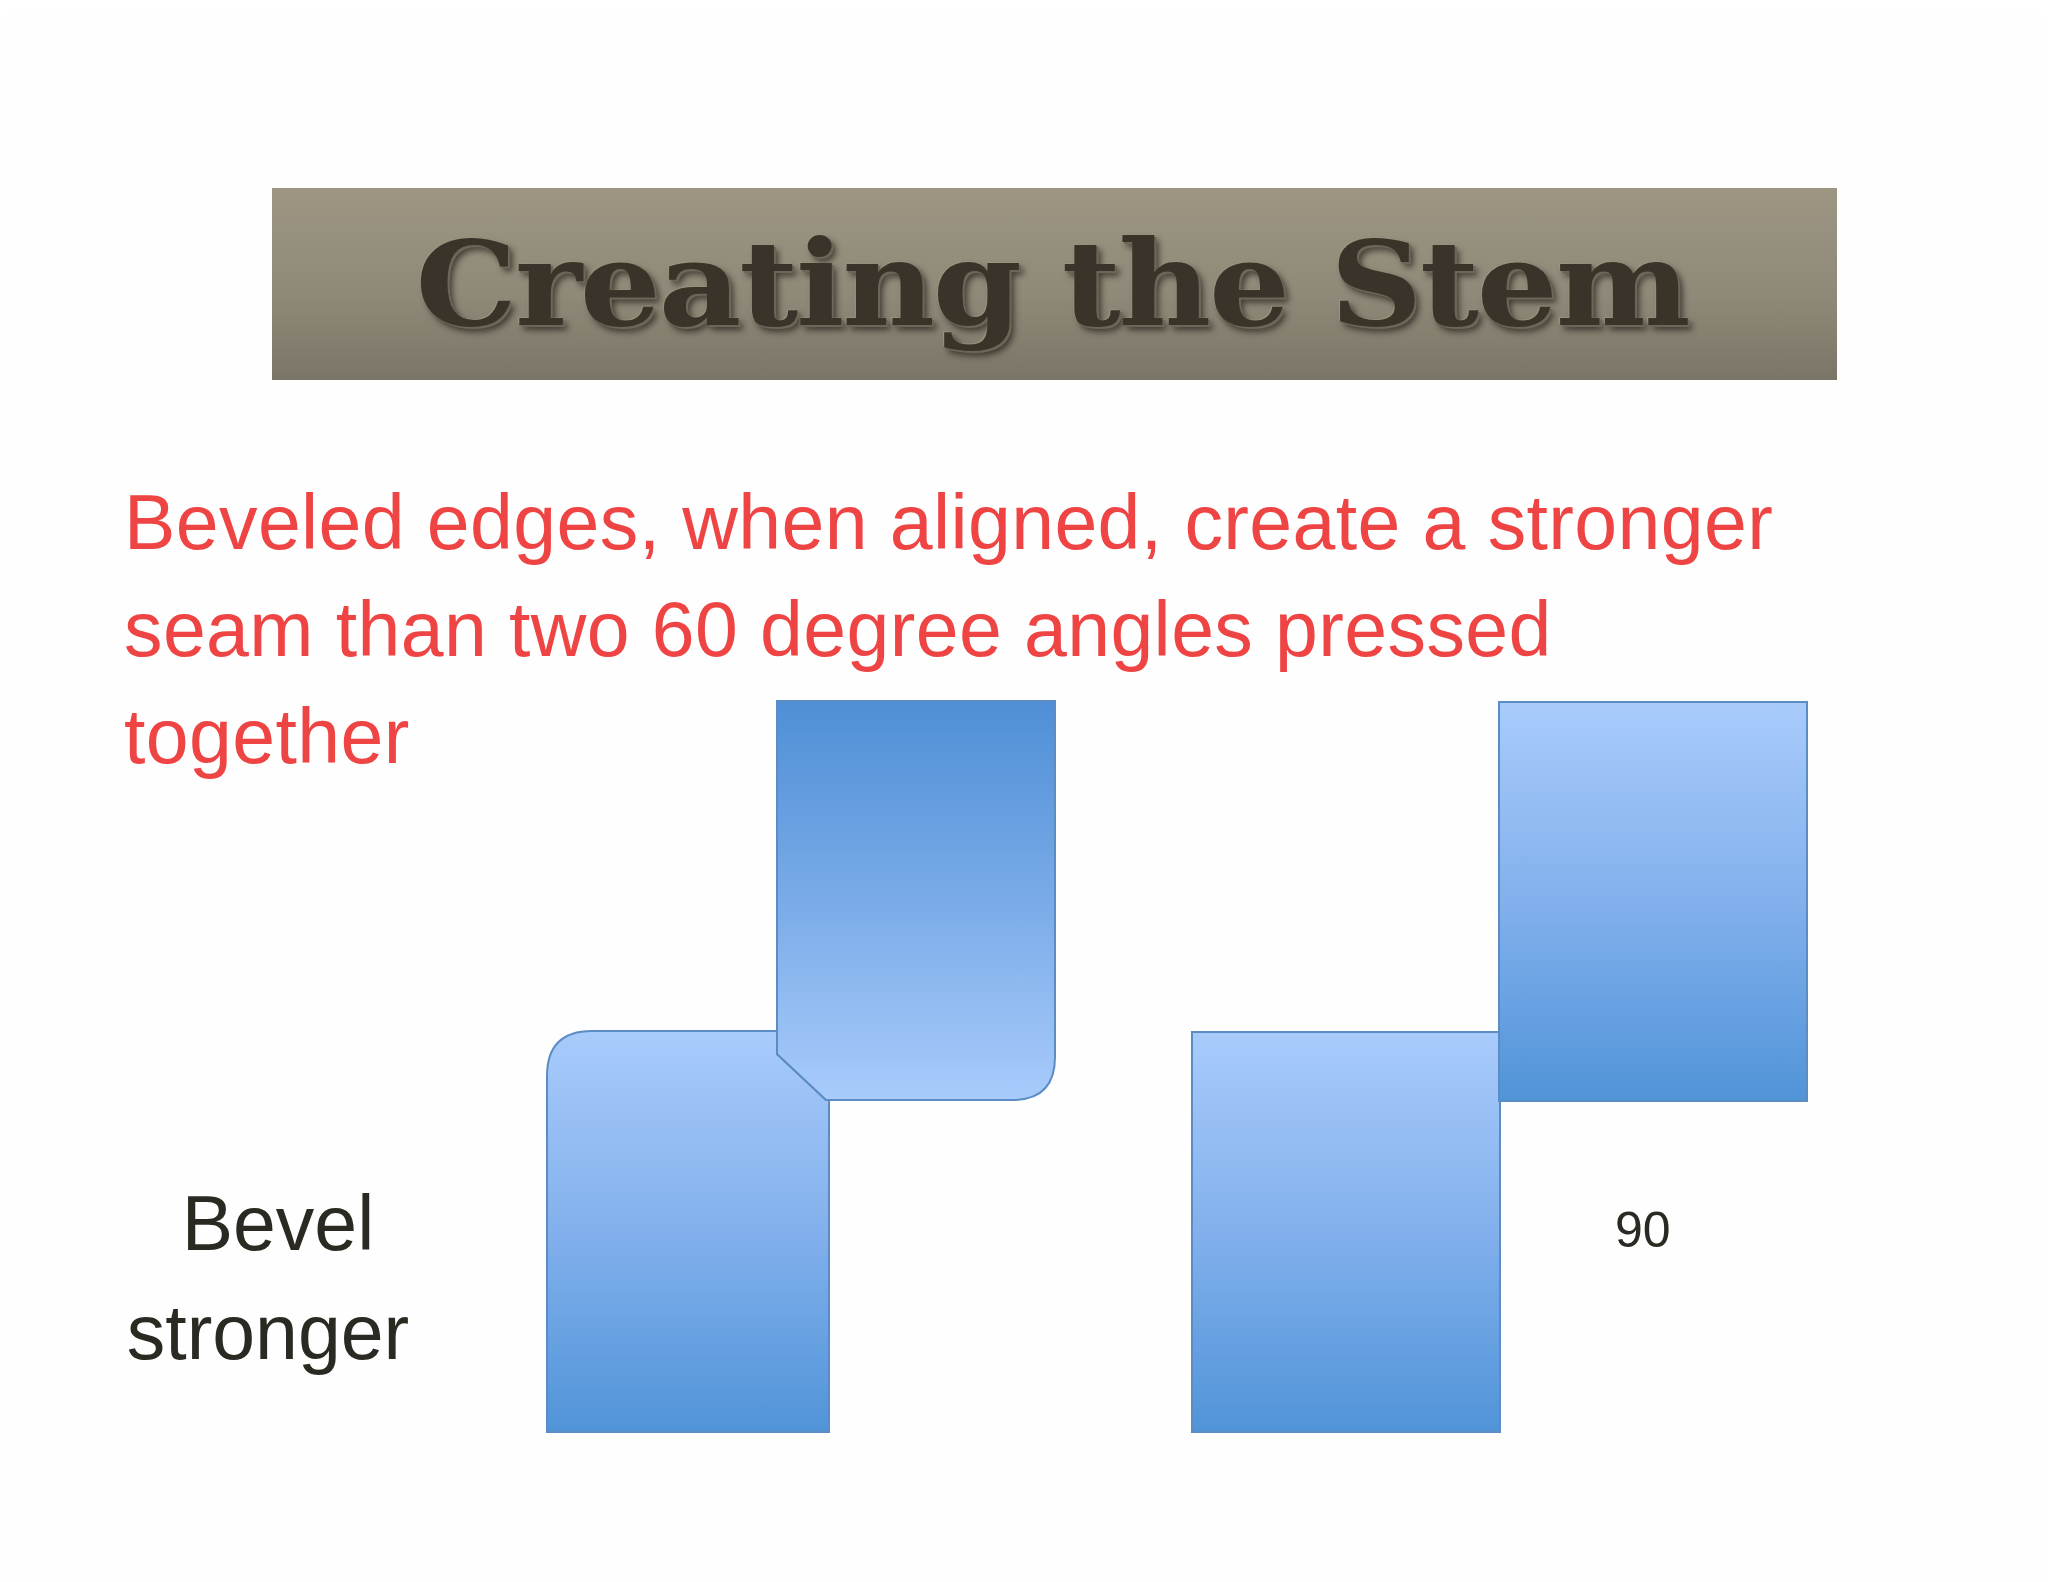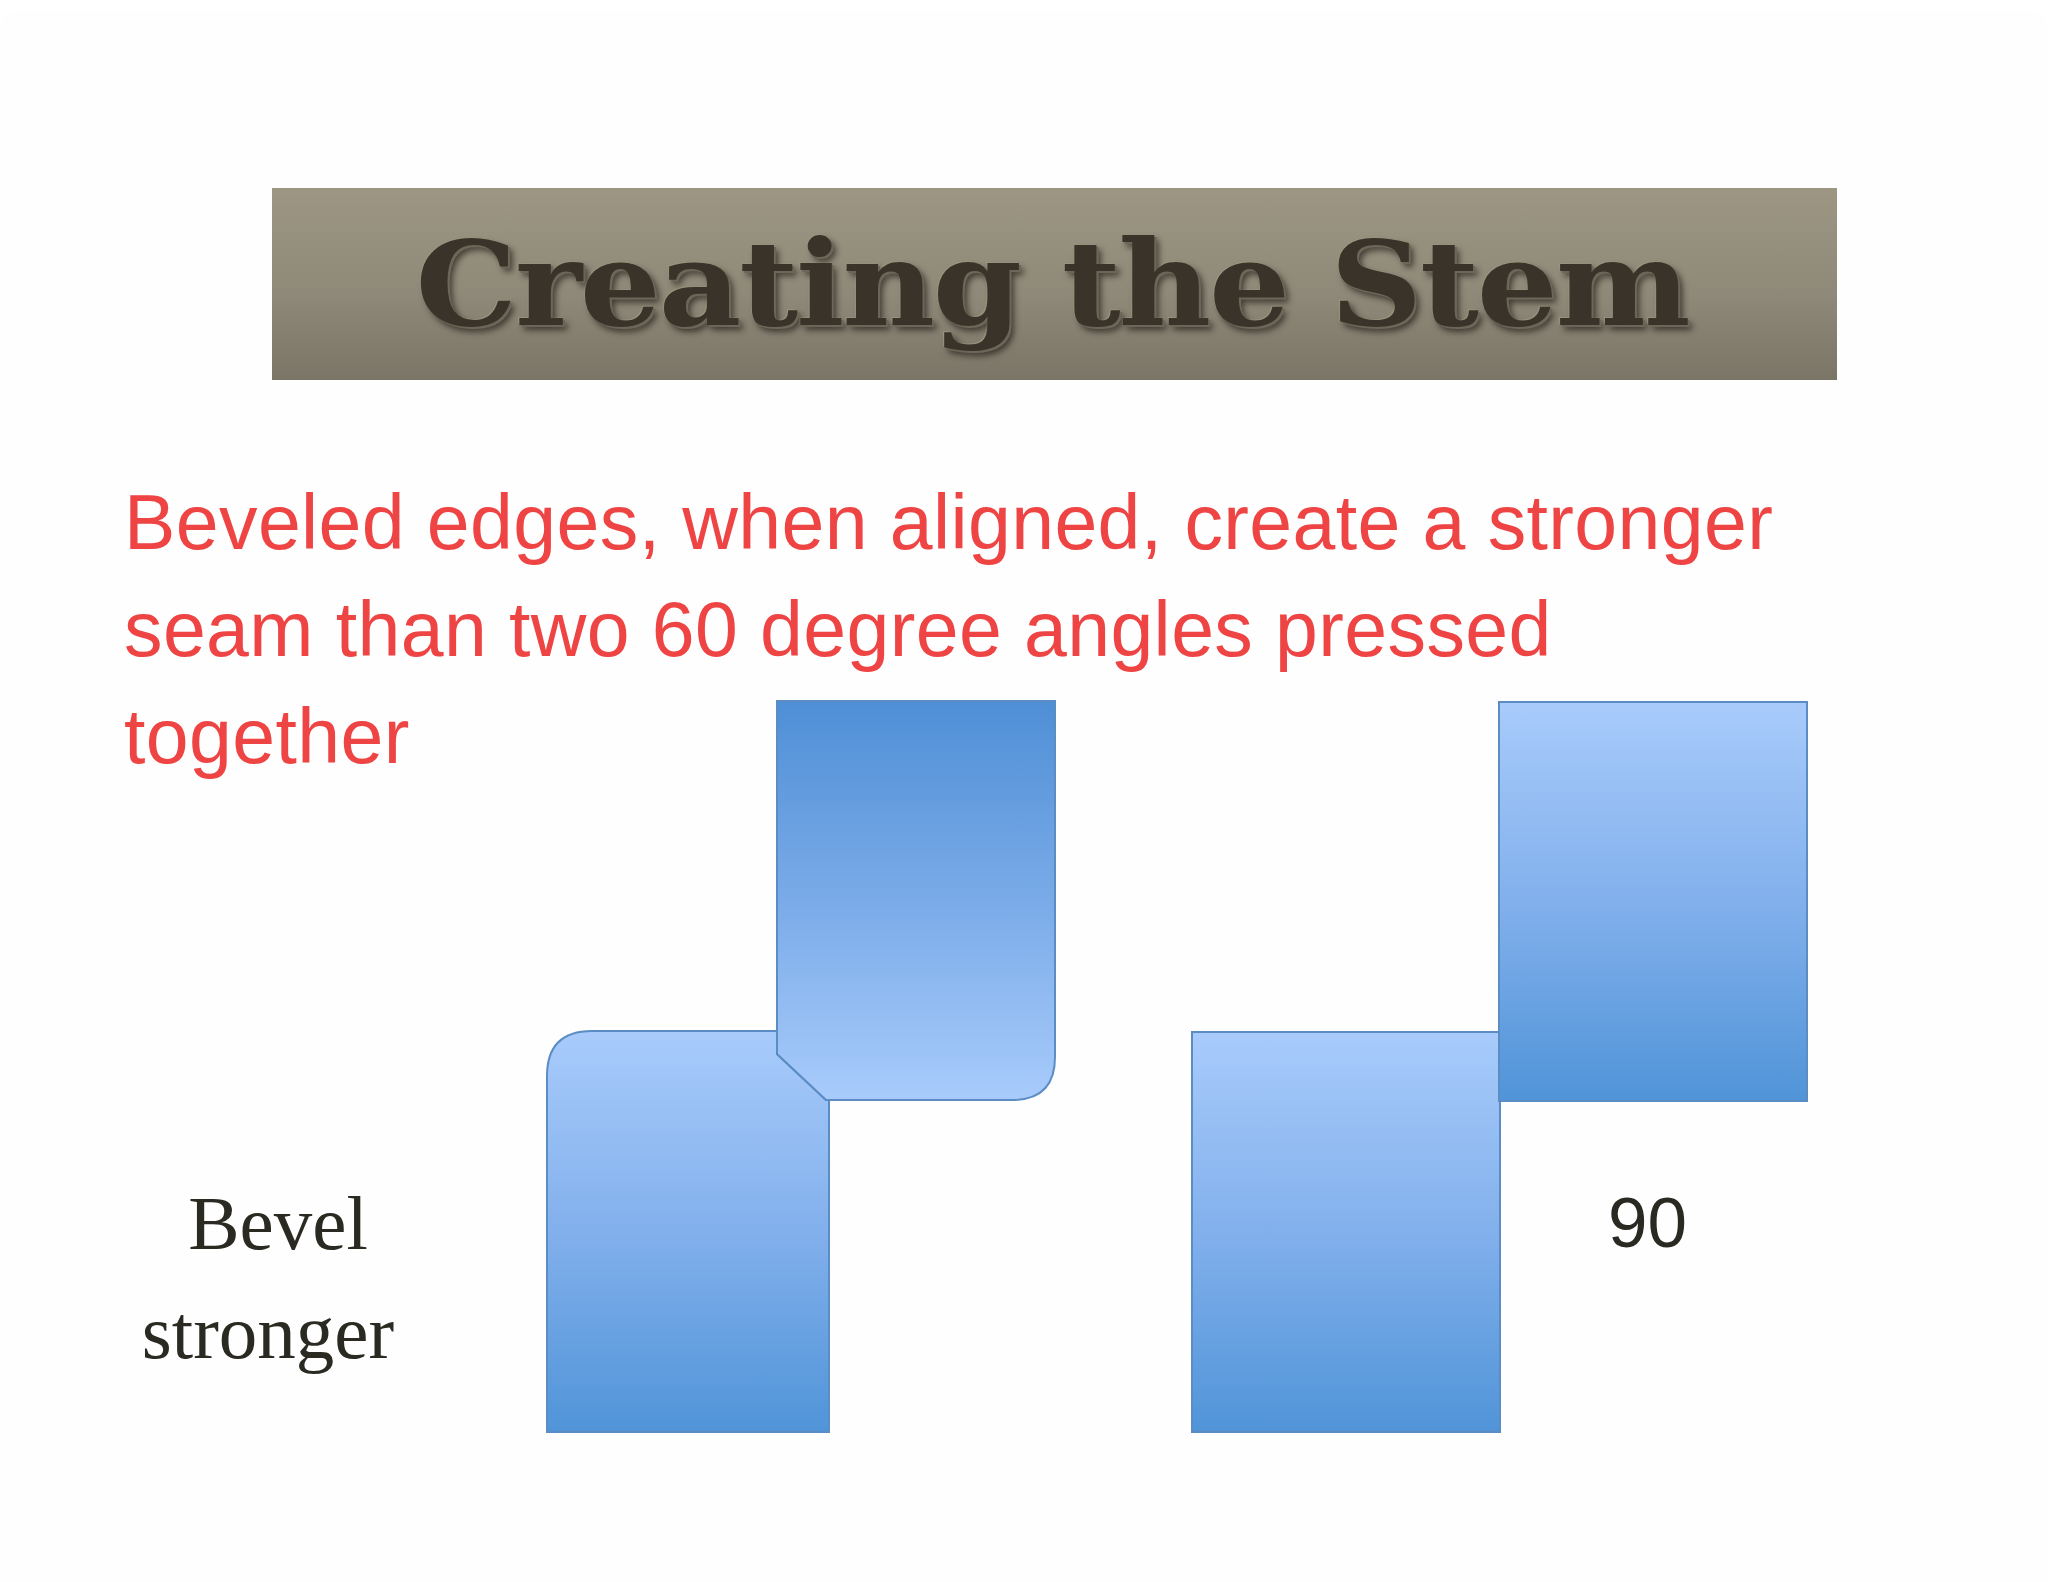--- a/index.html
+++ b/index.html
@@ -24,29 +24,29 @@
     position: absolute; left: 124px; top: 458px; width: 1760px;
     margin: 0;
     font-family: "Liberation Sans", sans-serif; font-size: 77px;
     line-height: 107px; color: #ef4444; letter-spacing: 0.4px;
   }
   .body-text span { display: block; white-space: nowrap; }
 
   .label-bevel {
     position: absolute; left: 118px; top: 1158px; width: 300px;
     margin: 0; text-align: center;
-    font-family: Liberation Serif, serif; font-size: 77px;
+    font-family: Liberation Sans, sans-serif; font-size: 77px;
     line-height: 109px; color: #2b2a22;
   }
   .label-bevel span { display: block; white-space: nowrap; }
   .label-bevel .l1 { padding-left: 20px; }
 
   .label-90 {
     position: absolute; left: 1604px; top: 1158px;
-    margin: 4px; font-family: "Liberation Sans", sans-serif; font-size: 71px;
+    margin: 11px; font-family: "Liberation Sans", sans-serif; font-size: 50px;
     line-height: 100px; color: #2b2a22; white-space: nowrap;
   }
 
   .shapes { position: absolute; left: 0; top: 0; width: 2048px; height: 1582px; }
 </style>
 </head>
 <body>
 
 <div class="slide">
 

